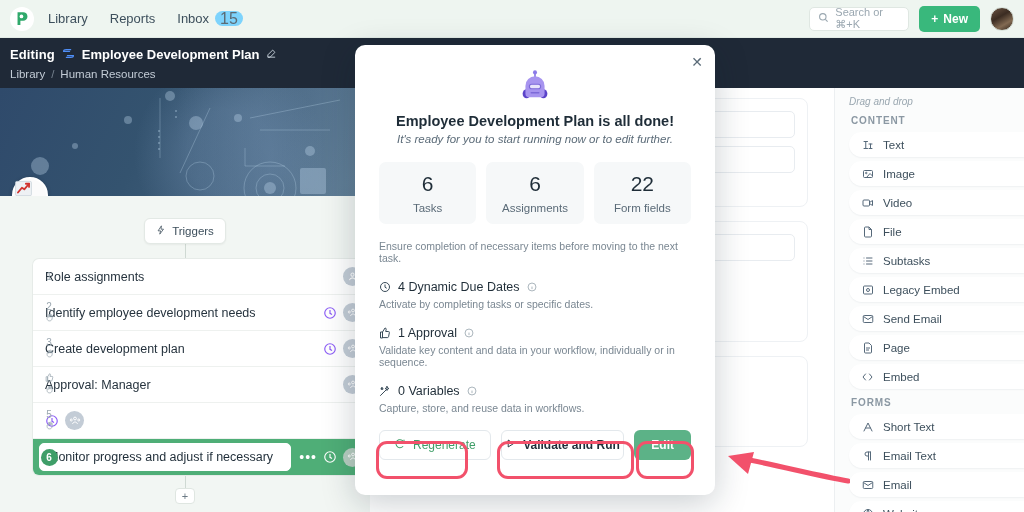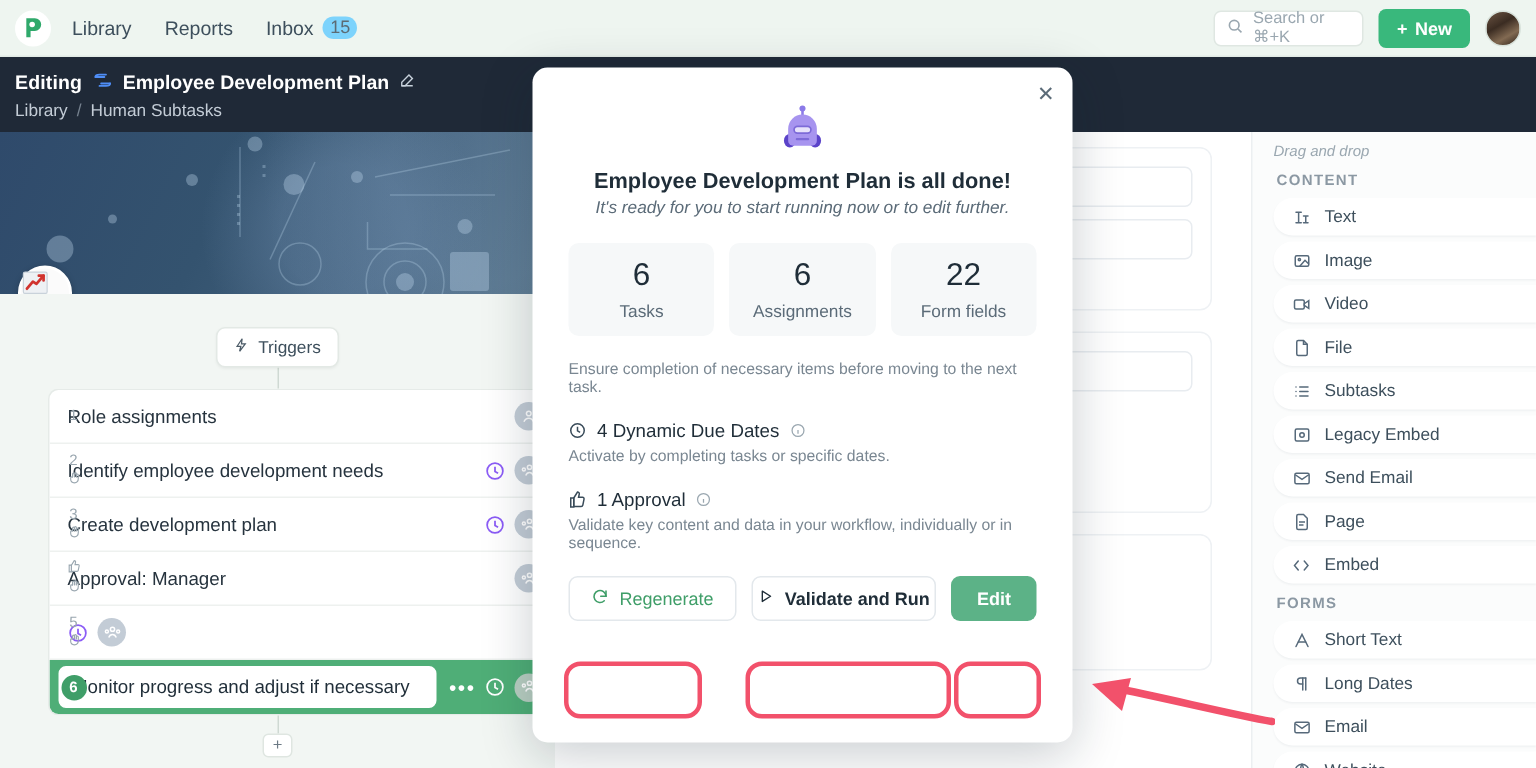--- a/index.html
+++ b/index.html
@@ -24,21 +24,21 @@
     display: flex; align-items: center; justify-content: center;
     margin-right: 14px; flex: 0 0 auto;
   }
   .logo svg { display: block; }
   .nav-links { display: flex; align-items: center; gap: 22px; }
   .nav-link {
     font-size: 13px; color: #3d4f5c; cursor: pointer;
     display: flex; align-items: center; gap: 6px;
   }
   .badge-count {
-    background: #7dd3fc; color: #5c6b74; font-size: 12px;
+    background: #7dd3fc; color: #5c6b74; font-size: 16px;
     border-radius: 8px; padding: 1px 5px; line-height: 13px;
   }
   .nav-right {
     margin-left: auto; display: flex; align-items: center; gap: 10px;
   }
   .search-box {
     width: 100px; height: 24px; background: #fff; border: 1px solid #dfe7e2;
     border-radius: 5px; display: flex; align-items: center; gap: 6px;
     padding: 0 8px; font-size: 11px; color: #9aa7b0;
   }
@@ -322,21 +322,21 @@
       <span class="sh-edit-icon">
         <svg width="11" height="11" viewBox="0 0 24 24" fill="none" stroke="#c8d2dc" stroke-width="2">
             <path d="M4 20h16"></path>
             <path d="M14.5 4.5l5 5L9 20H4v-5z"></path>
           </svg>
       </span>
     </div>
     <div class="sh-row2">
       <span class="sh-crumb">Library</span>
       <span class="sh-sep">/</span>
-      <span class="sh-crumb">Human Subtasks</span>
+      <span class="sh-crumb">Human Resources</span>
     </div>
     <div class="sh-right">
       <span class="sh-autosave">
         <span>Draft auto-saved</span>
         <u>(discard)</u>
       </span>
       <div class="icon-btn">
         <svg width="13" height="13" viewBox="0 0 24 24" fill="none" stroke="#dfe6ec" stroke-width="2">
             <circle cx="12" cy="12" r="3.2"></circle>
             <path d="M19.4 15a1.6 1.6 0 0 0 .3 1.8l.1.1a2 2 0 1 1-2.8 2.8l-.1-.1a1.6 1.6 0 0 0-1.8-.3 1.6 1.6 0 0 0-1 1.5V21a2 2 0 1 1-4 0v-.1A1.6 1.6 0 0 0 9 19.4a1.6 1.6 0 0 0-1.8.3l-.1.1a2 2 0 1 1-2.8-2.8l.1-.1a1.6 1.6 0 0 0 .3-1.8 1.6 1.6 0 0 0-1.5-1H3a2 2 0 1 1 0-4h.1A1.6 1.6 0 0 0 4.6 9a1.6 1.6 0 0 0-.3-1.8l-.1-.1a2 2 0 1 1 2.8-2.8l.1.1a1.6 1.6 0 0 0 1.8.3H9a1.6 1.6 0 0 0 1-1.5V3a2 2 0 1 1 4 0v.1a1.6 1.6 0 0 0 1 1.5 1.6 1.6 0 0 0 1.8-.3l.1-.1a2 2 0 1 1 2.8 2.8l-.1.1a1.6 1.6 0 0 0-.3 1.8V9a1.6 1.6 0 0 0 1.5 1H21a2 2 0 1 1 0 4h-.1a1.6 1.6 0 0 0-1.5 1z"></path>
@@ -705,21 +705,21 @@
         </span>
       <span>Short Text</span>
     </div>
     <div class="side-item">
       <span class="side-ic">
           <svg width="12" height="12" viewBox="0 0 24 24" fill="none" stroke="#56697a" stroke-width="2" stroke-linecap="round">
             <path d="M13 4v16M17 4v16"></path>
             <path d="M17 4h-7a4 4 0 0 0 0 8h3"></path>
           </svg>
         </span>
-      <span>Long Dates</span>
+      <span>Email Text</span>
     </div>
     <div class="side-item">
       <span class="side-ic">
           <svg width="12" height="12" viewBox="0 0 24 24" fill="none" stroke="#56697a" stroke-width="2">
             <rect x="2.5" y="5" width="19" height="14" rx="2"></rect>
             <path d="M3 7l9 6 9-6"></path>
           </svg>
         </span>
       <span>Email</span>
     </div>
@@ -804,20 +804,39 @@
         <span class="info-ic">
           <svg width="10" height="10" viewBox="0 0 24 24" fill="none" stroke="#9aa7b0" stroke-width="2">
               <circle cx="12" cy="12" r="9.5"></circle>
               <path d="M12 11v6M12 7.4h.01"></path>
             </svg>
         </span>
       </div>
       <div class="feat-desc">Validate key content and data in your workflow, individually or in sequence.</div>
     </div>
 
+    <div class="feat">
+      <div class="feat-head">
+        <span class="feat-ic">
+          <svg width="12" height="12" viewBox="0 0 24 24" fill="none" stroke="#394b59" stroke-width="2" stroke-linecap="round">
+              <path d="M3 21L15 9"></path>
+              <path d="M16 3l1 3 3 1-3 1-1 3-1-3-3-1 3-1z"></path>
+              <path d="M6 5l.7 1.8L8.5 7.5 6.7 8.2 6 10l-.7-1.8L3.5 7.5l1.8-.7z"></path>
+            </svg>
+        </span>
+        <span>0 Variables</span>
+        <span class="info-ic">
+          <svg width="10" height="10" viewBox="0 0 24 24" fill="none" stroke="#9aa7b0" stroke-width="2">
+              <circle cx="12" cy="12" r="9.5"></circle>
+              <path d="M12 11v6M12 7.4h.01"></path>
+            </svg>
+        </span>
+      </div>
+      <div class="feat-desc">Capture, store, and reuse data in workflows.</div>
+    </div>
 
     <div class="modal-actions">
       <button class="btn-regen">
         <span>
           <svg width="12" height="12" viewBox="0 0 24 24" fill="none" stroke="#3f9e68" stroke-width="2.1" stroke-linecap="round">
               <path d="M20 11a8 8 0 1 0-2.3 6"></path>
               <path d="M20 4v7h-7"></path>
             </svg>
         </span>
         <span>Regenerate</span>

